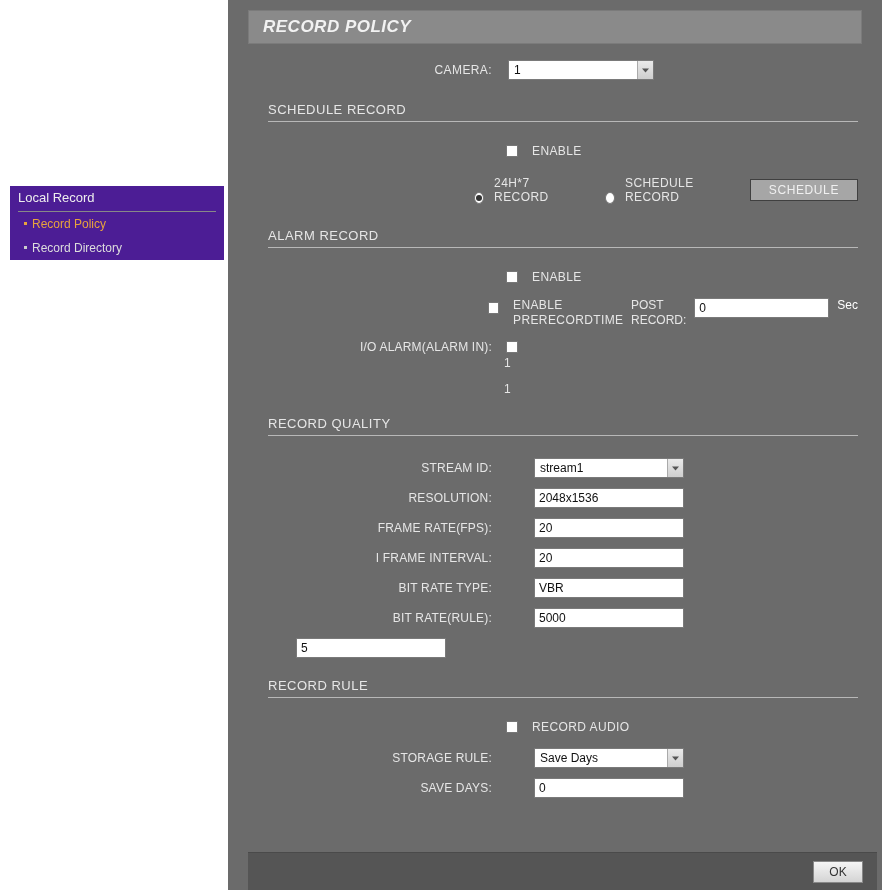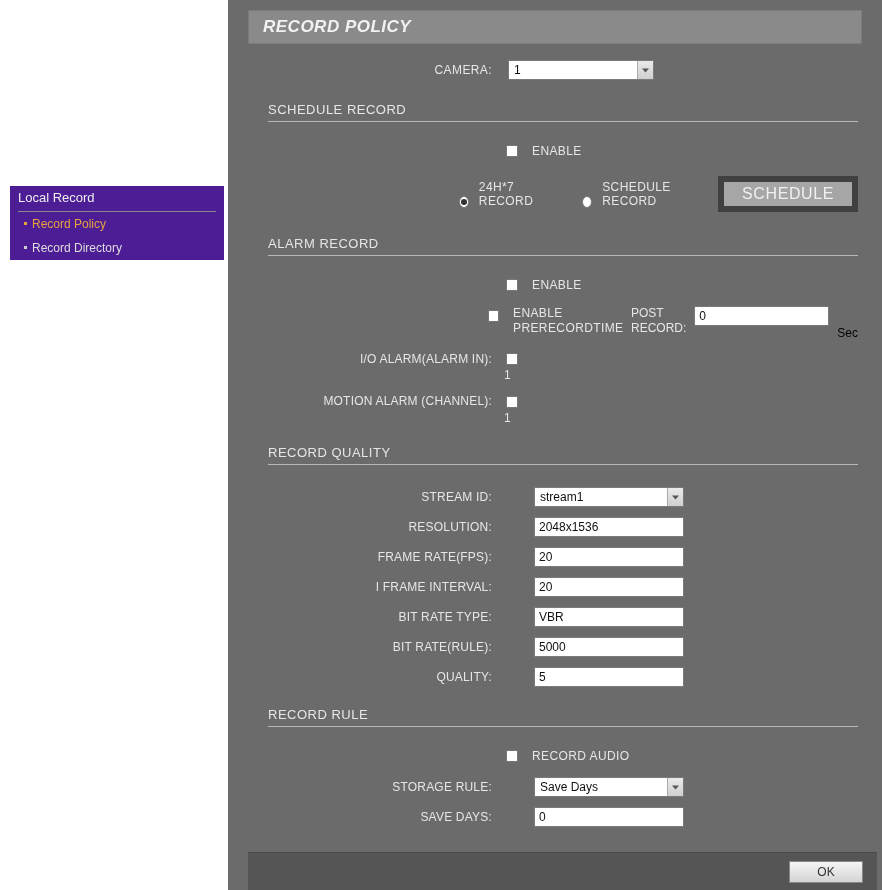--- a/index.html
+++ b/index.html
@@ -148,44 +148,44 @@
     background:#fff; display:inline-flex; align-items:center; justify-content:center;
     vertical-align: middle;
   }
   .radio.on::after {
     content:""; width:6px;height:6px;border-radius:50%;background:#333;
   }
   .radio-row { display:flex; align-items:flex-end; gap:8px;}
 
   .schedule-btn {
     background: #a6a6a6;
-    border: 6px solid #404040;
+    border: 1px solid #404040;
     color: #f0f0f0;
-    font-size: 16px;
+    font-size: 12px;
     padding: 3px 18px;
     letter-spacing: .6px;
     margin-left: 10px;
   }
 
   .sublabel { color:#e6e6e6; font-size:12px; margin-left: 236px; margin-bottom: 12px;}
 
   .footer {
     position: absolute;
     left: 20px; right: 5px;
     bottom: 0;
     height: 38px;
     background: #555;
     display: flex;
     align-items: center;
     justify-content: flex-end;
     padding-right: 14px;
     border-top: 1px solid #4a4a4a;
   }
   .ok-btn {
-    width: 74px; height: 22px;
+    width: 50px; height: 22px;
     background: linear-gradient(#f5f5f5,#d4d4d4);
     border: 1px solid #888;
     color: #333;
     font-size: 12px;
   }
 
   
   .w150 { width: 150px; margin-left: 28px; }
   .w135 { width: 135px; }
   .camera-select { width: 146px; }
@@ -244,33 +244,29 @@
       <span class="cbx"></span>
       <span class="cbx-label">ENABLE</span>
     </div>
 
     <div class="row" style="align-items:flex-start; margin-bottom:12px;">
       <div class="lbl"></div>
       <span class="cbx" style="margin-top:4px;"></span>
       <span class="cbx-label two" style="width:110px; line-height:15px;">ENABLE PRERECORDTIME</span>
       <span style="color:#e6e6e6; width:60px; line-height:15px;">POST RECORD:</span>
       <input type="text" class="w135" value="0" style="">
-      <span style="color:#000000;margin-top:20px;">Sec</span>
+      <span style="color:#ffffff;">Sec</span>
     </div>
 
     <div class="row" style="margin-bottom:2px;">
       <div class="lbl">I/O ALARM(ALARM IN):</div>
       <span class="cbx"></span>
     </div>
     <div class="sublabel">1</div>
 
-    <div class="row" style="margin-bottom:2px; align-items:center;">
-      <div class="lbl two" style="line-height:15px;">MOTION ALARM (CHANNEL):</div>
-      <span class="cbx"></span>
-    </div>
     <div class="sublabel" style="margin-bottom:20px;">1</div>
 
     <div class="section-title">RECORD QUALITY</div>
 
     <div class="row">
       <div class="lbl">STREAM ID:</div>
       <div class="select-wrap w150">
         <div class="val">stream1</div>
         <div class="btn">
             <svg viewBox="0 0 10 6">
@@ -293,21 +289,20 @@
     </div>
     <div class="row">
       <div class="lbl">BIT RATE TYPE:</div>
       <input type="text" class="w150" value="VBR" style="">
     </div>
     <div class="row">
       <div class="lbl">BIT RATE(RULE):</div>
       <input type="text" class="w150" value="5000" style="">
     </div>
     <div class="row" style="margin-bottom:20px;">
-      <div class="lbl">QUALITY:</div>
       <input type="text" class="w150" value="5" style="">
     </div>
 
     <div class="section-title">RECORD RULE</div>
 
     <div class="row" style="margin-bottom:14px;">
       <div class="lbl"></div>
       <span class="cbx"></span>
       <span class="cbx-label">RECORD AUDIO</span>
     </div>

